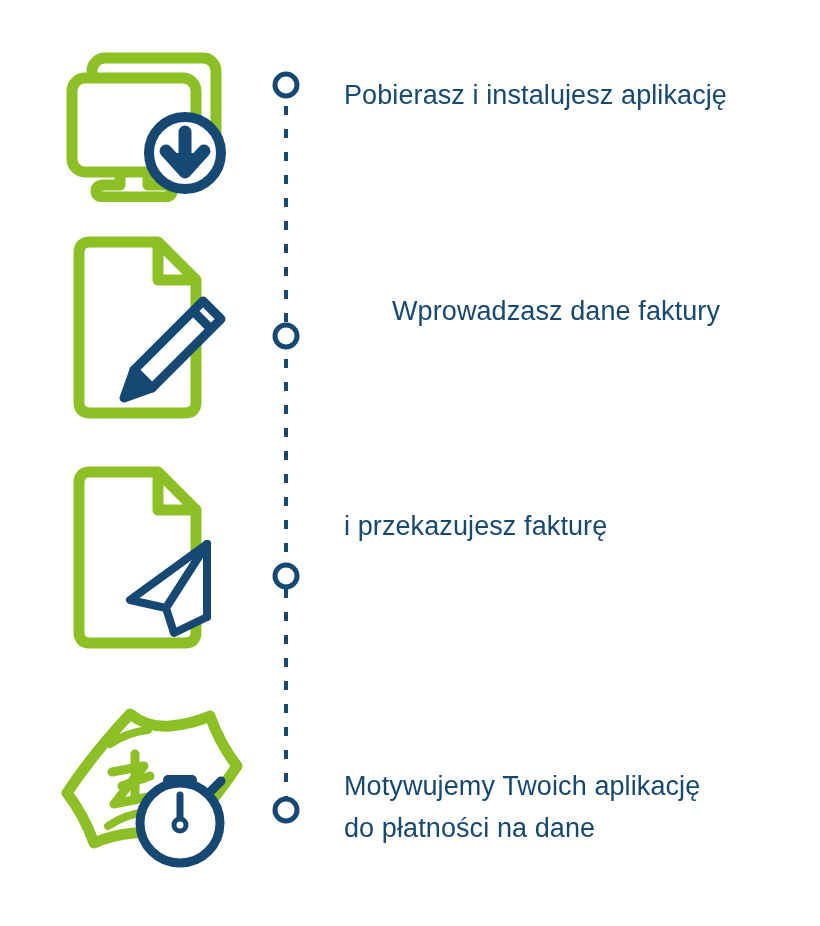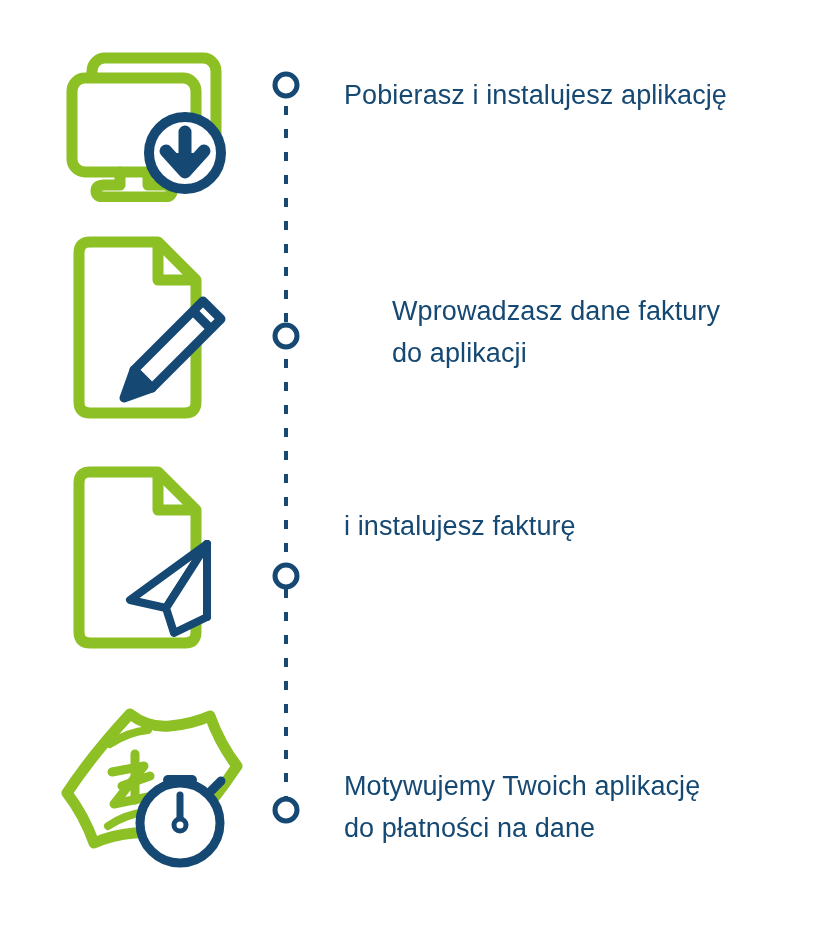--- a/index.html
+++ b/index.html
@@ -141,21 +141,20 @@
         </g>
       </svg>
     </div>
 
     <svg class="step-marker" viewBox="0 0 32 32" xmlns="http://www.w3.org/2000/svg">
       <circle cx="16" cy="16" r="11" fill="#ffffff" stroke="#154872" stroke-width="5"></circle>
     </svg>
 
     <div class="step-text">
       <span class="line">Wprowadzasz dane faktury</span>
-      <span class="line">do aplikacji</span>
     </div>
   </div>
 
   <div class="step-row" id="step-3">
 
     <div class="step-icon">
       <svg viewBox="0 0 180 185" xmlns="http://www.w3.org/2000/svg">
         <path d="M 17 18 Q 17 7 28 7 L 96 7 L 134 45 L 134 167 Q 134 178 123 178
                  L 28 178 Q 17 178 17 167 Z" fill="#ffffff" stroke="#8CC024" stroke-width="11" stroke-linejoin="round"></path>
         <path d="M 96 7 L 96 45 L 134 45" fill="none" stroke="#8CC024" stroke-width="11" stroke-linejoin="round"></path>
@@ -166,21 +165,21 @@
           <path d="M 145 79 L 145 152" fill="none"></path>
         </g>
       </svg>
     </div>
 
     <svg class="step-marker" viewBox="0 0 32 32" xmlns="http://www.w3.org/2000/svg">
       <circle cx="16" cy="16" r="11" fill="#ffffff" stroke="#154872" stroke-width="5"></circle>
     </svg>
 
     <div class="step-text">
-      <span class="line">i instalujesz fakturę</span>
+      <span class="line">i przekazujesz fakturę</span>
     </div>
   </div>
 
   <div class="step-row" id="step-4">
 
     <div class="step-icon">
       <svg viewBox="0 0 200 175" xmlns="http://www.w3.org/2000/svg">
 
         <path d="M 15 93 Q 40 55 78 14 Q 96 28 118 26 Q 140 24 158 16
                  Q 168 44 185 66 Q 160 104 122 145 Q 104 131 82 133

